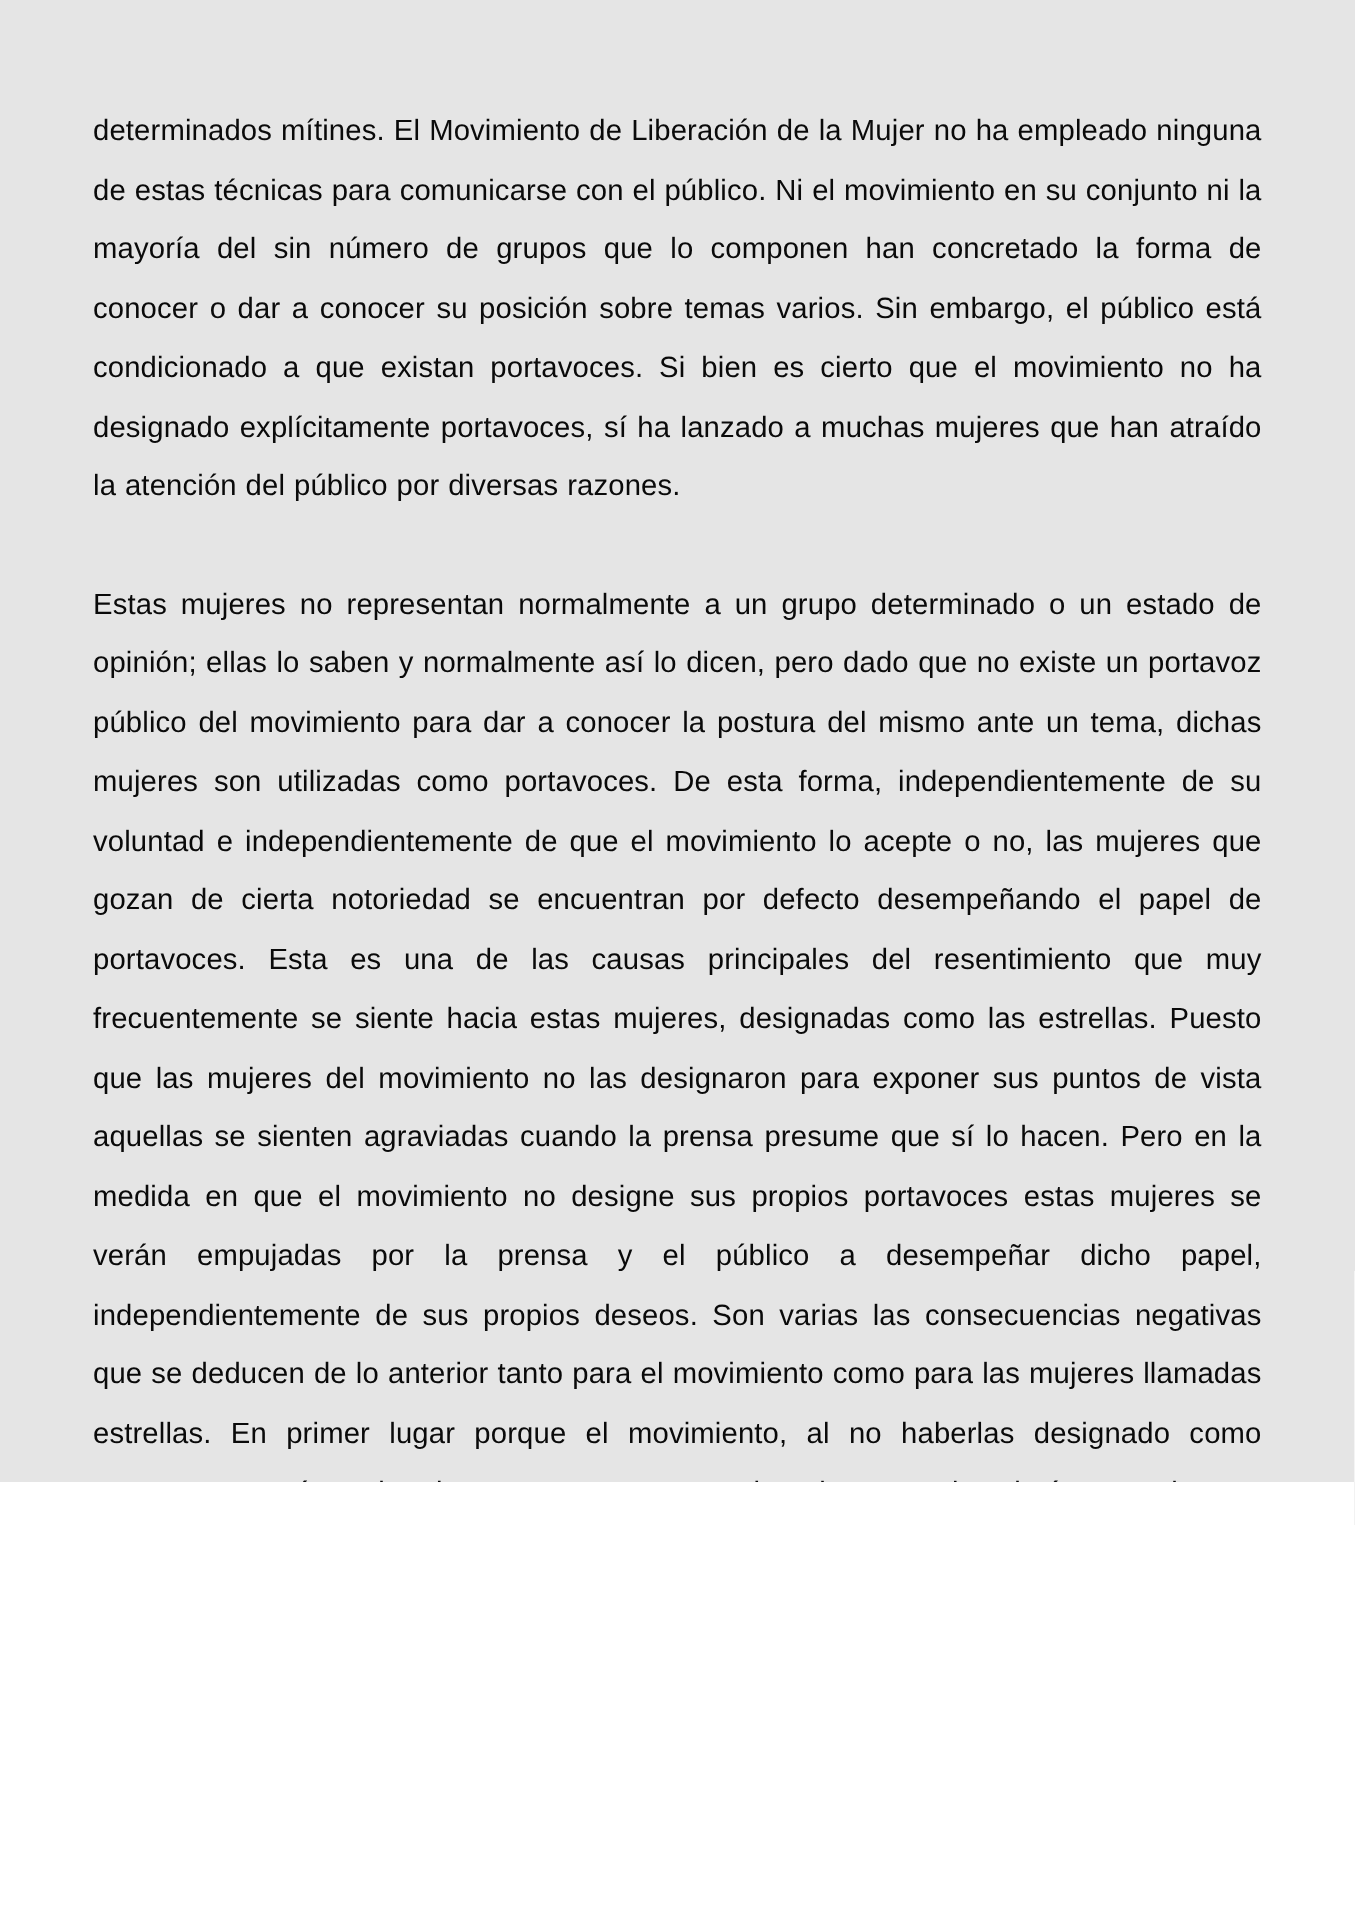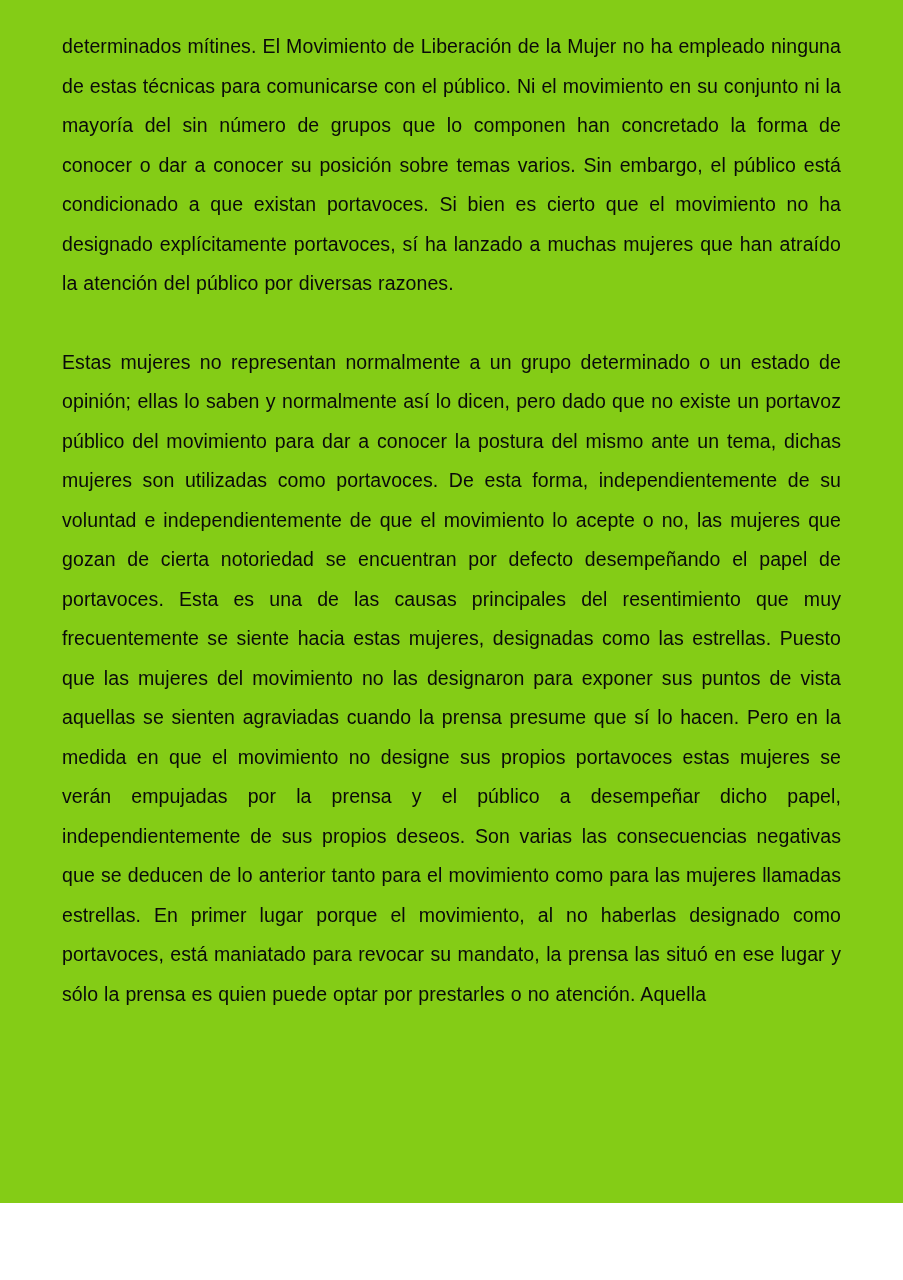--- a/index.html
+++ b/index.html
@@ -2,25 +2,25 @@
 <html><head>
 <meta charset="utf-8">
 <style>
   html, body {
     margin: 0;
     padding: 0;
     background: #ffffff;
   }
   .page {
     width: 903px;
-    height: 1203px;
-    background: #84cc16;
+    height: 988px;
+    background: #e5e5e5;
     position: relative;
     box-sizing: border-box;
-    padding: 27px 62px 40px 62px;
+    padding: 68px 62px 40px 62px;
     font-family: "Liberation Sans", sans-serif;
     color: #000000;
     overflow: hidden;
   }
   .doc-body {
     width: 779px;
   }
   p.para {
     margin: 0;
     font-size: 19.5px;

